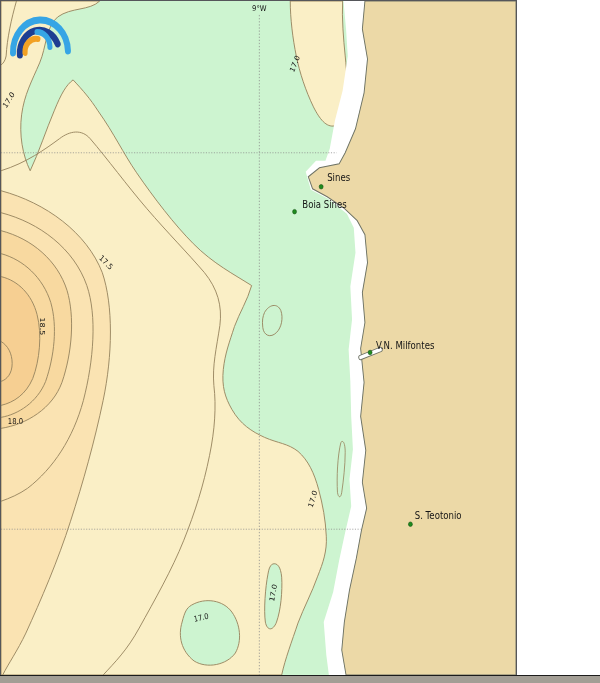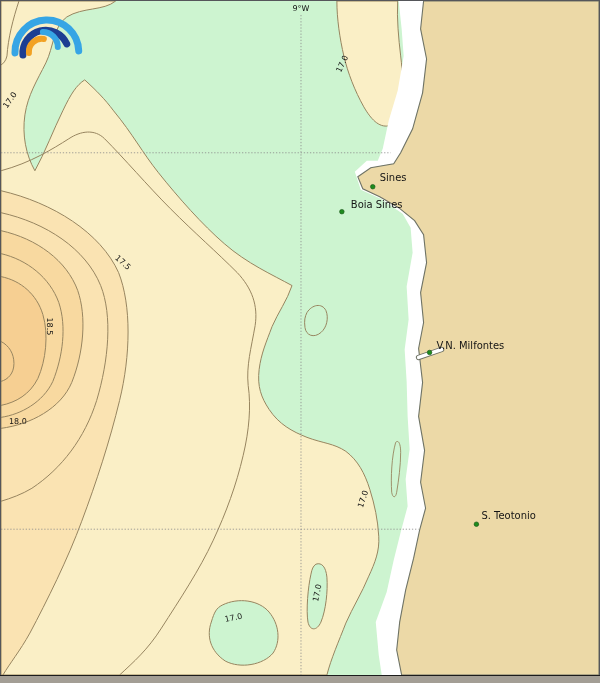--- a/index.html
+++ b/index.html
@@ -1,17 +1,17 @@
 <!DOCTYPE html>
 <html style="--c-sea_green: #cdf4d0; --c-band_17: #faefc6; --c-band_175: #fae3b2; --c-band_18: #f8d9a0; --c-band_185: #f6cf92; --c-land: #ecd9a7; --c-white_band: #ffffff; --c-contour_line: #97855f; --c-coastline: #6f7366; --c-graticule: #8a8a8a; --c-station_green: #1e8b1e; --c-station_edge: #145214; --c-logo_blue: #36a5e5; --c-logo_navy: #1d3e92; --c-logo_orange: #f2a124; --c-frame_gray: #55565a; --c-bottom_bar: #a39e95;"><head>
 <meta charset="utf-8">
 <style>
   html,body{margin:0;padding:0;background:#fff;}
   .stage{width:600px;height:683px;position:relative;font-family:"DejaVu Sans",sans-serif;}
-  .map{width:600px;height:675px;border:1px solid var(--c-frame_gray,#55565a);border-bottom:0;box-sizing:border-box;}
+  .map{width:517px;height:675px;border:1px solid var(--c-frame_gray,#55565a);border-bottom:0;box-sizing:border-box;}
   .map svg{display:block;width:100%;height:100%;}
   .bottom-bar{width:600px;height:8px;box-sizing:border-box;border-top:1px solid #1c1c1c;background:var(--c-bottom_bar,#a39e95);}
   text{font-family:"DejaVu Sans",sans-serif;fill:#141414;}
   .place-label{font-size:10px;}
   .contour-label{font-size:8px;}
   .meridian-label{font-size:8px;}
 </style>
 </head>
 <body>
 

